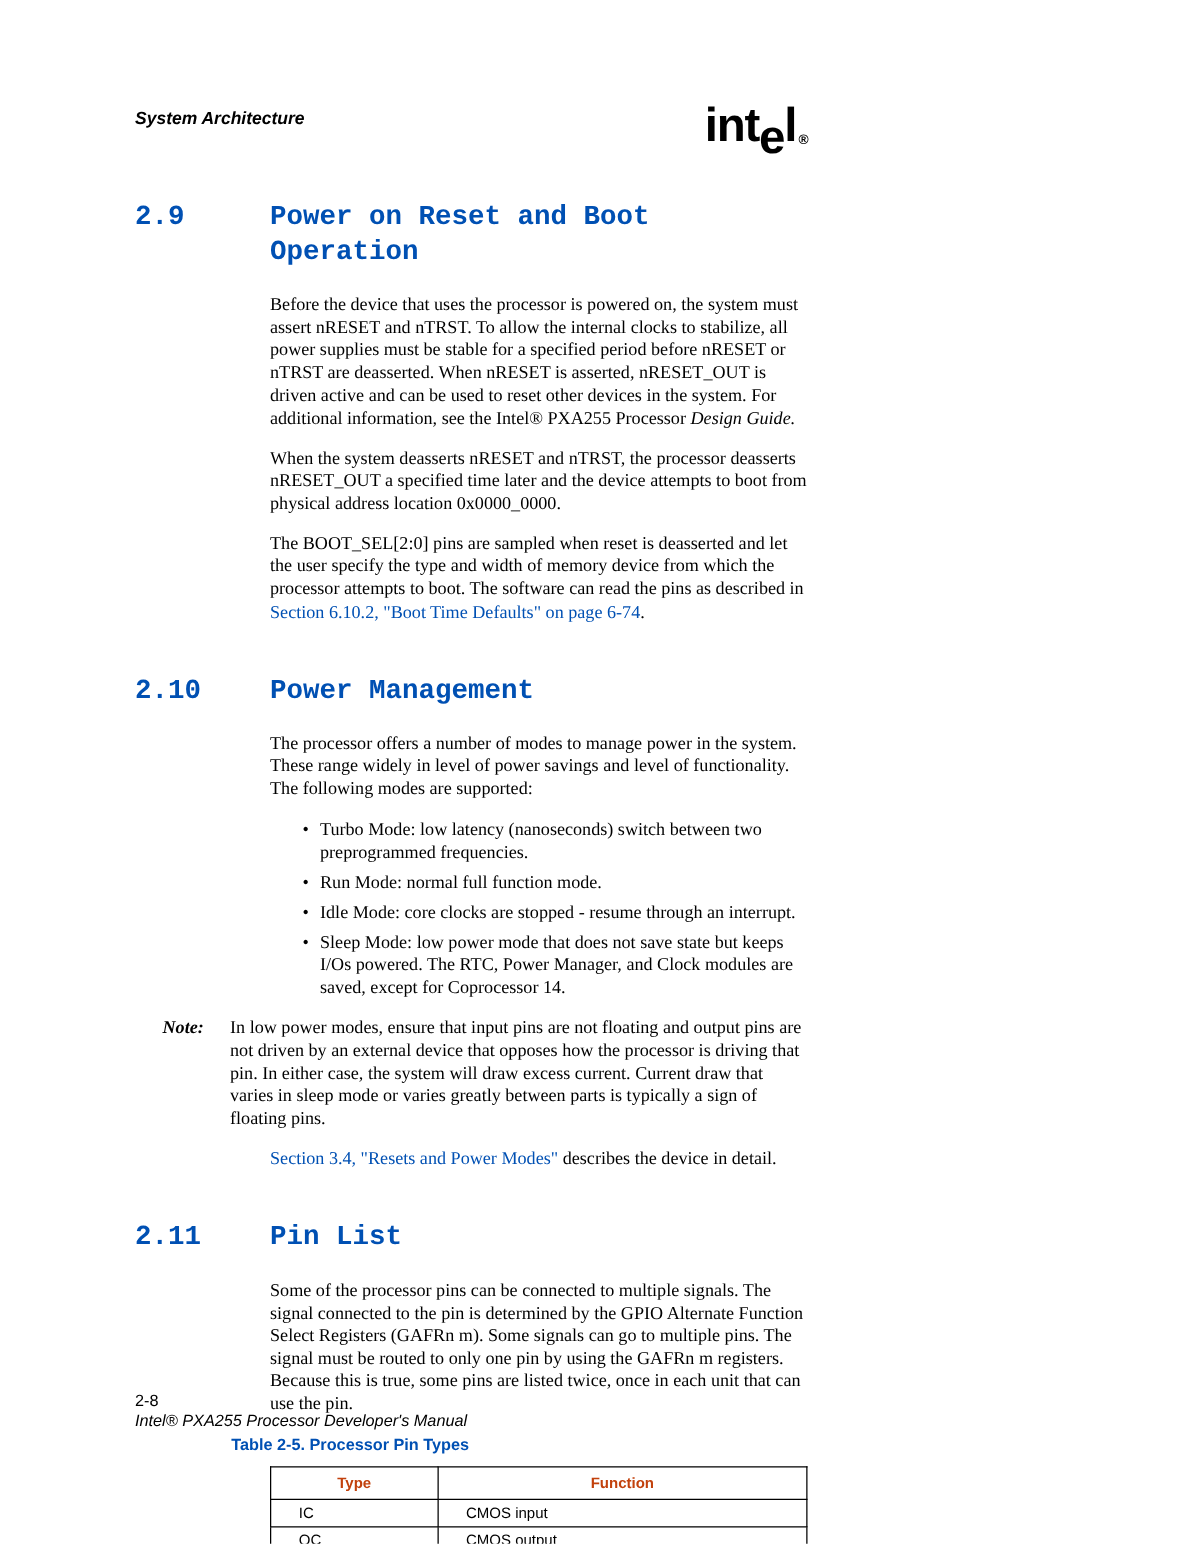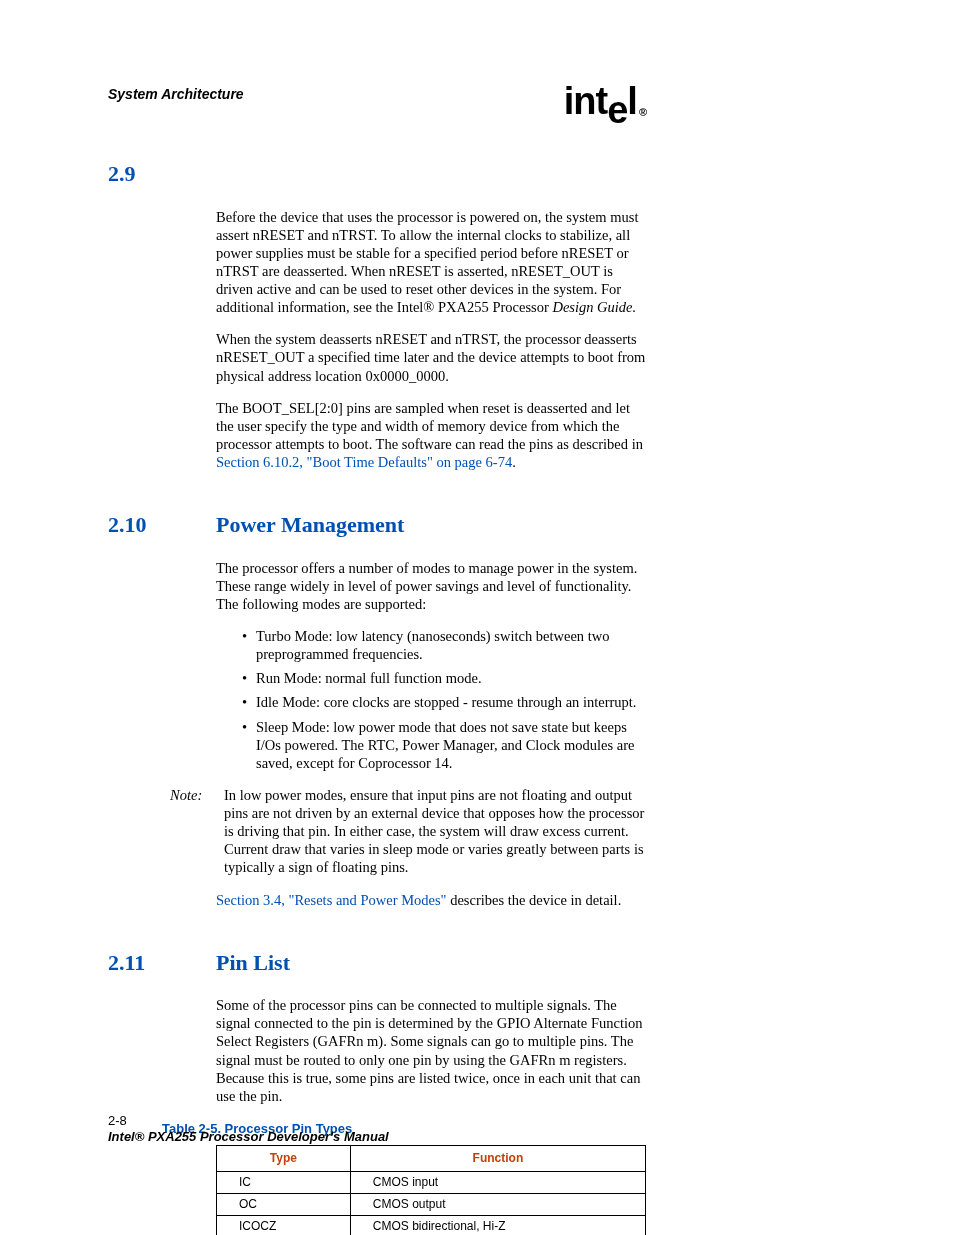--- a/index.html
+++ b/index.html
@@ -44,21 +44,21 @@
     position: relative;
     top: 9px;
   }
   .logo .reg {
     font-size: 11px;
     margin-left: 2px;
     position: relative;
     top: -2px;
   }
   .h2 {
-    font-family: Liberation Serif, serif;
+    font-family: Liberation Mono, monospace;
     font-weight: bold;
     font-size: 22px;
     color: #0050b3;
     display: flex;
     margin-top: 40px;
     margin-bottom: 20px;
   }
   .h2 .num {
     width: 108px;
     flex-shrink: 0;
@@ -88,34 +88,34 @@
     position: absolute;
     left: 0;
     top: 0;
   }
   .note-block {
     display: flex;
     margin: 0 0 14px 0;
   }
   .note-label {
     font-style: italic;
-    font-weight: normal;
+    font-weight: bold;
     width: 54px;
     flex-shrink: 0;
-    margin-left: 62px;
+    margin-left: 22px;
   }
   .note-body {
     flex: 1;
   }
   .table-caption {
     font-family: Arial, Helvetica, sans-serif;
     font-weight: bold;
     font-size: 13px;
     color: #0050b3;
-    margin-left: 54px;
+    margin-left: 77px;
     margin-top: 16px;
     margin-bottom: 8px;
   }
   table.pin-table {
     margin-left: 108px;
     border-collapse: collapse;
     font-family: Arial, Helvetica, sans-serif;
     font-size: 12px;
   }
   table.pin-table th {
@@ -141,40 +141,41 @@
     left: 108px;
     right: 108px;
     display: flex;
     justify-content: space-between;
     font-family: Arial, Helvetica, sans-serif;
     font-size: 13px;
     flex-direction: column;
   }
   .footer .right {
     font-style: italic;
-    font-weight: bold;
+    font-weight: normal;
   }
 </style>
 </head>
 <body>
 
 <div class="page">
 
   <div class="header">
     <div class="header-left">System Architecture</div>
     <div class="logo">
       <span>int</span>
         <span class="drop">e</span>
         <span>l</span>
         <span class="reg">®</span>
     </div>
   </div>
 
   <div class="h2">
     <span class="num">2.9</span>
+    <span>Power on Reset and Boot Operation</span>
   </div>
   <div class="body-block">
     <p><span>Before the device that uses the processor is powered on, the system must assert nRESET and nTRST. To allow the internal clocks to stabilize, all power supplies must be stable for a specified period before nRESET or nTRST are deasserted. When nRESET is asserted, nRESET_OUT is driven active and can be used to reset other devices in the system. For additional information, see the Intel® PXA255 Processor </span><i>Design Guide.</i></p>
     <p>When the system deasserts nRESET and nTRST, the processor deasserts nRESET_OUT a specified time later and the device attempts to boot from physical address location 0x0000_0000.</p>
     <p><span>The BOOT_SEL[2:0] pins are sampled when reset is deasserted and let the user specify the type and width of memory device from which the processor attempts to boot. The software can read the pins as described in </span><span class="link">Section 6.10.2, "Boot Time Defaults" on page 6-74</span><span>.</span></p>
   </div>
 
   <div class="h2">
     <span class="num">2.10</span>
     <span>Power Management</span>

